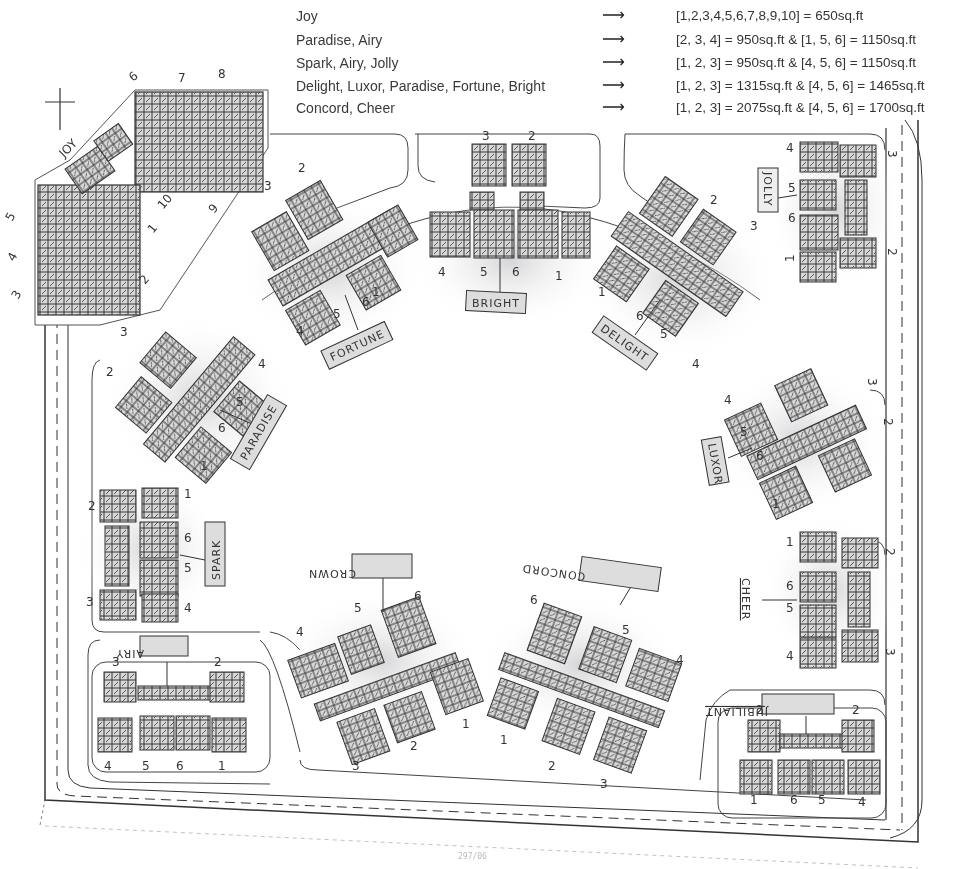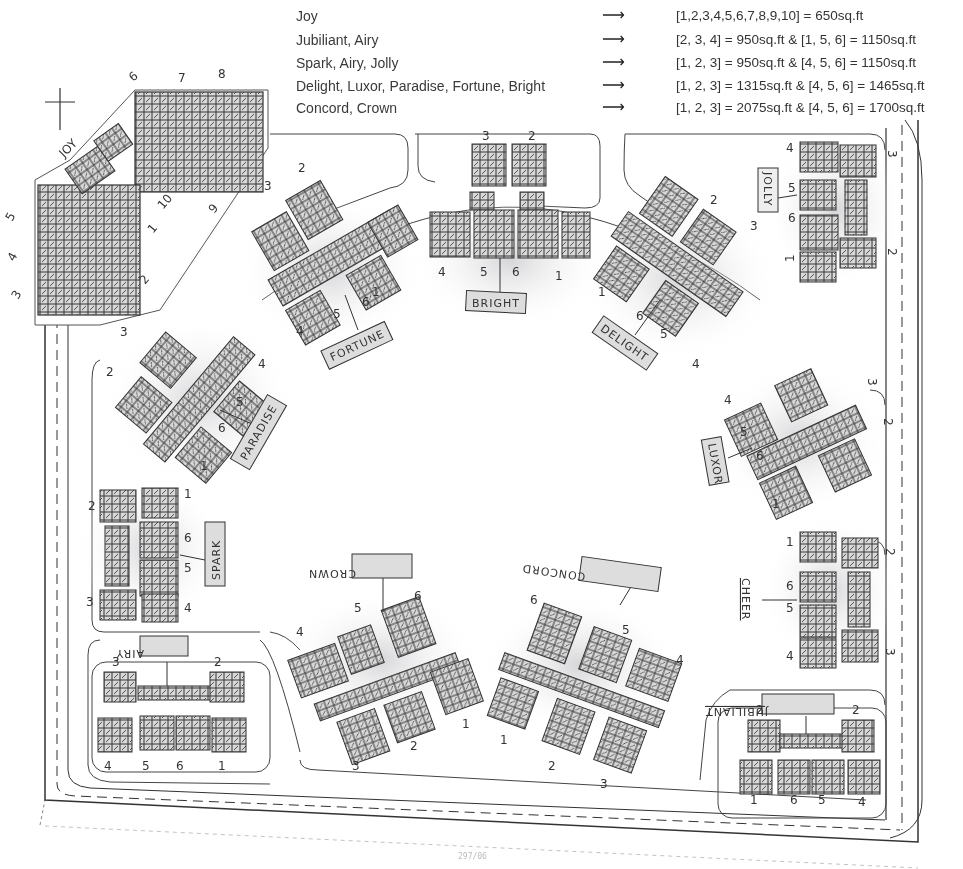--- a/index.html
+++ b/index.html
@@ -17,36 +17,36 @@
 </head>
 <body>
 
 <div class="legend">
   <div class="legend-row" style="top:4px">
     <span class="legend-name">Joy</span>
     <span class="legend-arrow">⟶</span>
     <span class="legend-value">[1,2,3,4,5,6,7,8,9,10] =  650sq.ft</span>
   </div>
   <div class="legend-row" style="top:28px">
-    <span class="legend-name">Jubiliant, Airy</span>
+    <span class="legend-name">Paradise, Airy</span>
     <span class="legend-arrow">⟶</span>
     <span class="legend-value">[2, 3, 4] = 950sq.ft &amp; [1, 5, 6] = 1150sq.ft</span>
   </div>
   <div class="legend-row" style="top:51px">
     <span class="legend-name">Spark, Airy, Jolly</span>
     <span class="legend-arrow">⟶</span>
     <span class="legend-value">[1, 2, 3] = 950sq.ft &amp; [4, 5, 6] = 1150sq.ft</span>
   </div>
   <div class="legend-row" style="top:74px">
     <span class="legend-name">Delight, Luxor, Paradise, Fortune, Bright</span>
     <span class="legend-arrow">⟶</span>
     <span class="legend-value">[1, 2, 3] = 1315sq.ft &amp; [4, 5, 6] = 1465sq.ft</span>
   </div>
   <div class="legend-row" style="top:96px">
-    <span class="legend-name">Concord, Crown</span>
+    <span class="legend-name">Concord, Cheer</span>
     <span class="legend-arrow">⟶</span>
     <span class="legend-value">[1, 2, 3] = 2075sq.ft &amp; [4, 5, 6] = 1700sq.ft</span>
   </div>
 </div>
 
 <svg class="plan" width="963" height="869" viewBox="0 0 963 869">
   <defs>
     <pattern id="bldg" width="8" height="8" patternUnits="userSpaceOnUse">
       <rect width="8" height="8" fill="#d8d8d8"></rect>
       <path d="M0 0 H8 V8 H0 Z" fill="none" stroke="#333" stroke-width="1"></path>

